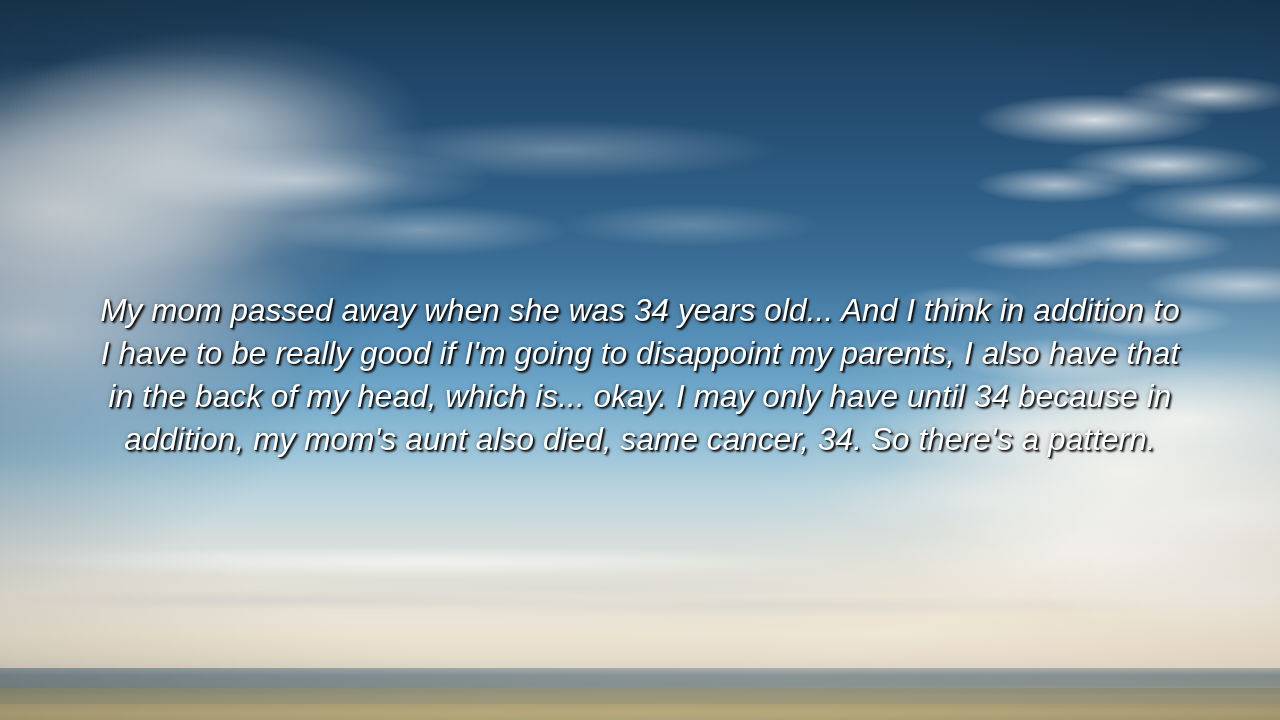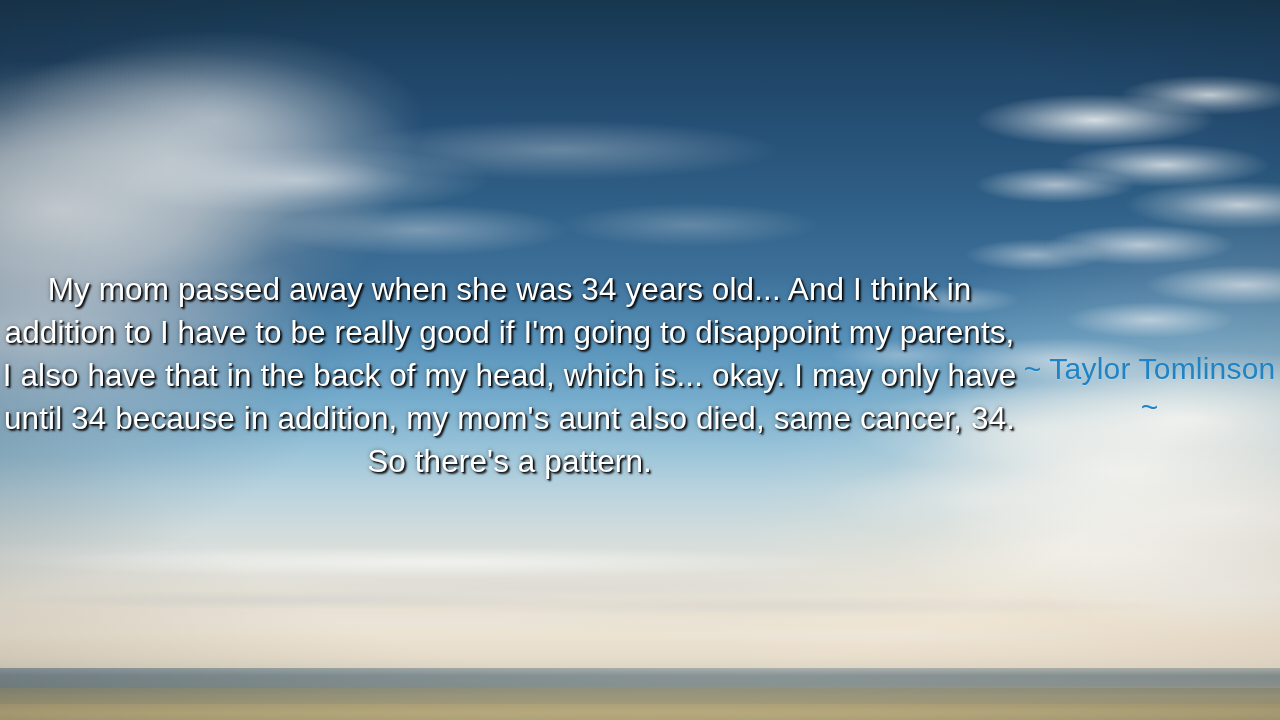--- a/index.html
+++ b/index.html
@@ -192,25 +192,26 @@
 
   
 
   #quote-block {
     position: absolute;
     left: 0;
     top: 0;
     width: 1280px;
     height: 720px;
     display: flex;
-    flex-direction: row;
+    flex-direction: column;
     align-items: center;
     justify-content: center;
     padding-top: 30px;
     box-sizing: border-box;
+    font-style: italic;
   }
 
   #quote-text {
     width: 1086px;
     text-align: center;
     color: #ffffff;
     font-size: 31.5px;
     line-height: 43px;
     font-weight: 400;
     letter-spacing: 0.1px;
@@ -245,16 +246,15 @@
   <div class="layer" id="cloud-altocumulus"></div>
   <div class="layer" id="cloud-bank-right"></div>
   <div class="layer" id="cloud-streaks-horizon"></div>
   <div class="layer" id="land-far"></div>
   <div class="layer" id="land-mid"></div>
   <div class="layer" id="land-near"></div>
   <div class="layer" id="vignette"></div>
 
   <div id="quote-block">
     <div id="quote-text">My mom passed away when she was 34 years old... And I think in addition to I have to be really good if I'm going to disappoint my parents, I also have that in the back of my head, which is... okay. I may only have until 34 because in addition, my mom's aunt also died, same cancer, 34. So there's a pattern.</div>
-    <div id="quote-author">~ Taylor Tomlinson ~</div>
   </div>
 
 </div>
 
 </body></html>

